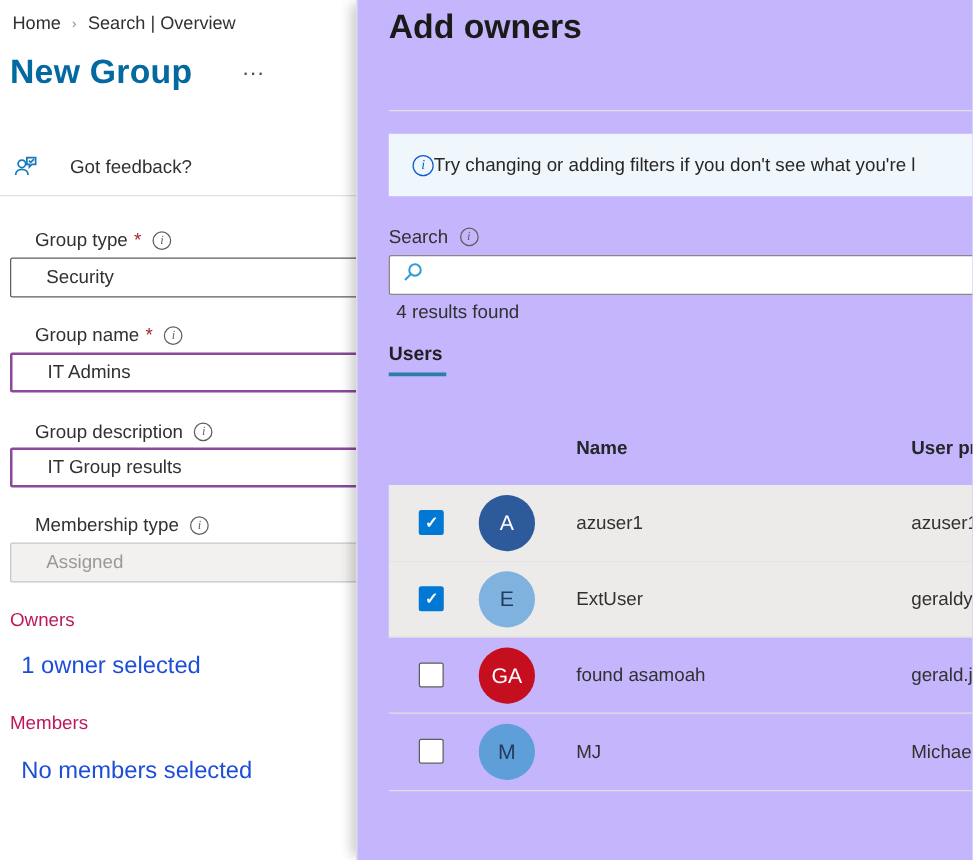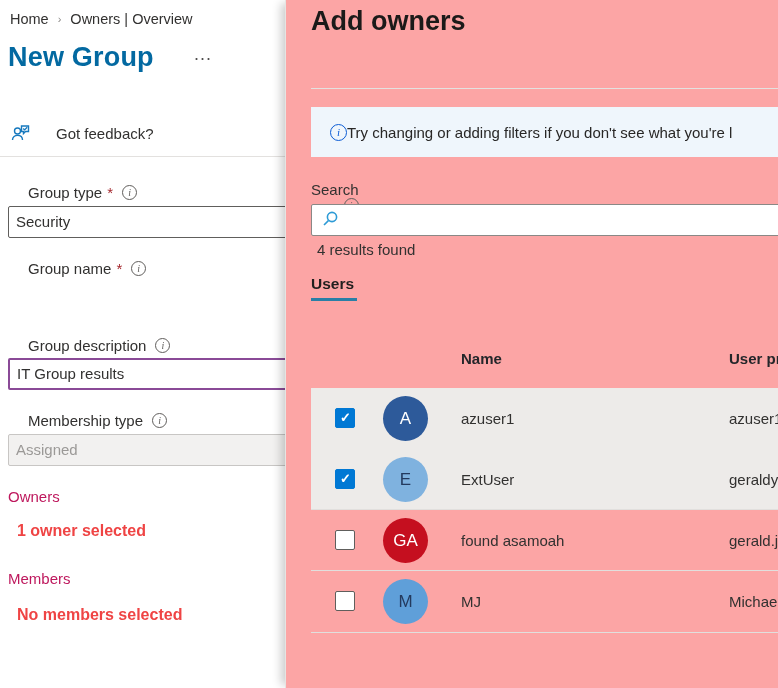--- a/index.html
+++ b/index.html
@@ -24,42 +24,42 @@
 
   .lp-divider { position:absolute; left:0; top:156px; width:285px; height:1px; background:#E3E1DF; }
 
   .fld-label { position:absolute; left:8px; display:flex; align-items:center; font-size:15px; color:#323130; white-space:nowrap;margin-left:20px; }
   .req { color:#A4262C; margin-left:5px; display:none; font-size:15px; }
   .req.show { display:inline; }
   .info-i { width:15px; height:15px; margin-left:9px; border:1px solid #605E5C; border-radius:50%;
             color:#605E5C; font-size:10px; line-height:13px; text-align:center; display:inline-block;
             font-family:"Liberation Serif", serif; font-style:italic; cursor:pointer; }
   .input-box { position:absolute; left:8px; width:294px; height:32px; border:1px solid #605E5C; border-radius:2px;
-               background:#fff; font-size:15px; line-height:30px; padding-left:7px; white-space:nowrap; overflow:hidden; }
+               background:#fff; font-size:15px; line-height:30px; padding-left:28px; white-space:nowrap; overflow:hidden; }
   .input-box.edited { border:2px solid #8A4A97; line-height:28px; }
   .input-box.disabled { background:#F2F1F0; border:1px solid #C8C6C4; color:#9B9997; }
 
   .sec-label { position:absolute; left:8px; font-size:15px; color:#be185d; }
-  .blue-link { position:absolute; left:17px; font-size:16px; color:#ef4444; cursor:pointer;font-weight:bold; }
+  .blue-link { position:absolute; left:17px; font-size:19px; color:#1d4ed8; cursor:pointer; }
 
   
-  .right-panel { position:absolute; left:285px; top:0; width:493px; height:688px; background:#fca5a5; overflow:hidden;
+  .right-panel { position:absolute; left:285px; top:0; width:493px; height:688px; background:#c4b5fd; overflow:hidden;
                  border-left:1px solid #E6E4E2; box-shadow:-7px 0 9px -3px rgba(0,0,0,.20); }
 
   .panel-title { position:absolute; left:25px; top:6px; font-size:27px; font-weight:700; color:#1b1a19; }
   .rp-divider { position:absolute; left:25px; top:88px; width:468px; height:1px; background:#E3E1DF; }
 
   .banner { position:absolute; left:25px; top:107px; width:468px; height:50px; background:#EFF6FC;
             display:flex; align-items:center; padding-left:19px; overflow:hidden; }
   .banner-i { flex:0 0 auto; width:17px; height:17px; border:1.5px solid #0B5CD5; border-radius:50%;
               color:#0B5CD5; font-size:11px; line-height:14px; text-align:center;
               font-family:"Liberation Serif", serif; font-style:italic; }
   .banner-text { font-size:15px; color:#282726; white-space:nowrap; }
 
-  .search-label { position:absolute; left:25px; top:181px; display:flex; align-items:flex-end; font-size:15px;flex-direction:column; }
+  .search-label { position:absolute; left:25px; top:181px; display:flex; align-items:center; font-size:15px; }
   .search-box { position:absolute; left:25px; top:204px; width:478px; height:32px; border:1px solid #8A8886; border-radius:2px;
                 display:flex; align-items:center; padding-left:10px; background:#fff; }
   .search-box svg { flex:0 0 auto; }
   .search-box input { flex:1; border:none; outline:none; font-size:15px; margin-left:8px; height:26px;
                       font-family:"Liberation Sans", sans-serif; background:transparent; }
 
   .results { position:absolute; left:31px; top:241px; font-size:15px; }
   .tab { position:absolute; left:25px; top:275px; font-size:15.5px; font-weight:700; color:#201F1E; cursor:pointer; }
   .tab-underline { position:absolute; left:25px; top:298px; width:46px; height:3px; background:#2A7FA6; }
 
@@ -84,21 +84,21 @@
   .cell-upn  { position:absolute; left:418px; top:0; height:61px; line-height:61px; font-size:15px; white-space:nowrap; }
 </style>
 </head>
 <body>
 
 <div class="left-panel">
 
   <div class="breadcrumb">
     <span class="crumb">Home</span>
     <span class="chev">›</span>
-    <span class="crumb">Owners | Overview</span>
+    <span class="crumb">Search | Overview</span>
   </div>
 
   <div class="page-title">New Group</div>
   <div class="more-btn">...</div>
 
   <div class="feedback">
     <span>
       <svg width="21" height="20" viewBox="0 0 21 20" fill="none" stroke="#1779BE" stroke-width="1.4">
         <circle cx="7.5" cy="8" r="3"></circle>
         <path d="M2.5 17 C2.5 13.8 5 12.4 7.5 12.4 C10 12.4 12.5 13.8 12.5 17"></path>
@@ -116,20 +116,21 @@
     <span class="req show">*</span>
     <span class="info-i">i</span>
   </div>
   <div class="input-box" style="top:206px">Security</div>
 
   <div class="fld-label" style="top:260px">
     <span>Group name</span>
     <span class="req show">*</span>
     <span class="info-i">i</span>
   </div>
+  <div class="input-box edited" style="top:282px">IT Admins</div>
 
   <div class="fld-label" style="top:337px">
     <span>Group description</span>
 
     <span class="info-i">i</span>
   </div>
   <div class="input-box edited" style="top:358px">IT Group results</div>
 
   <div class="fld-label" style="top:412px">
     <span>Membership type</span>

